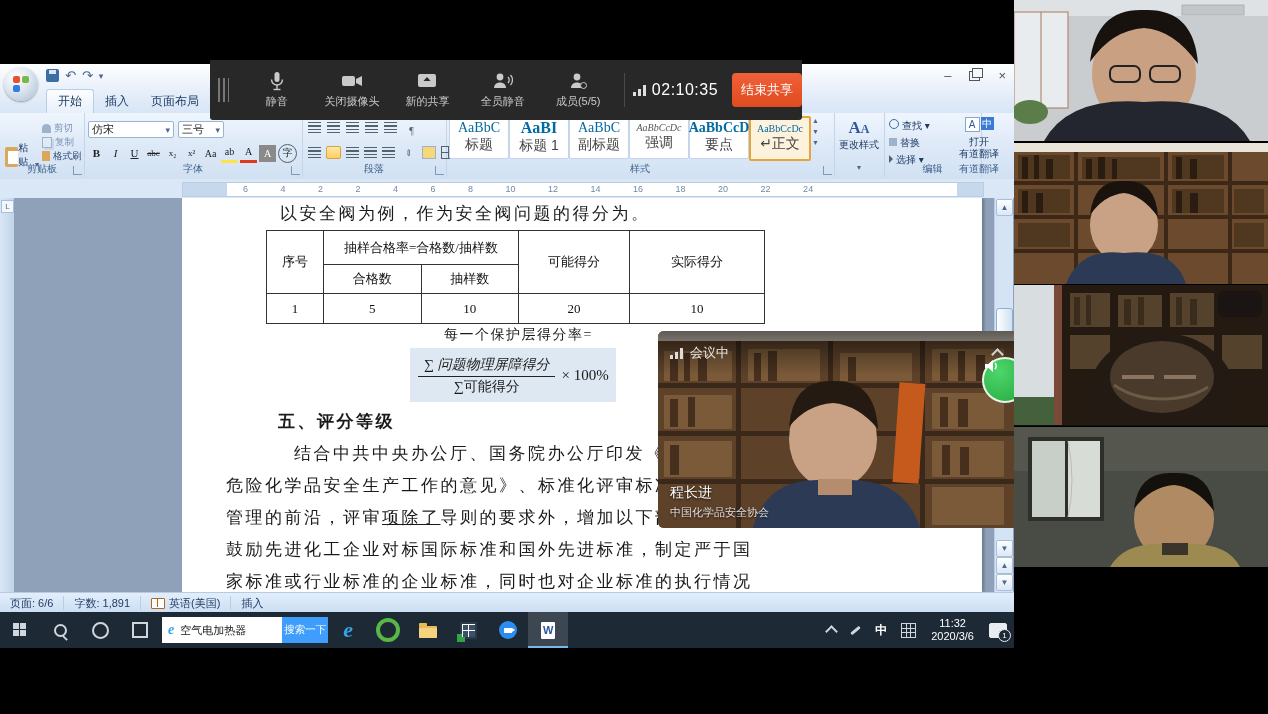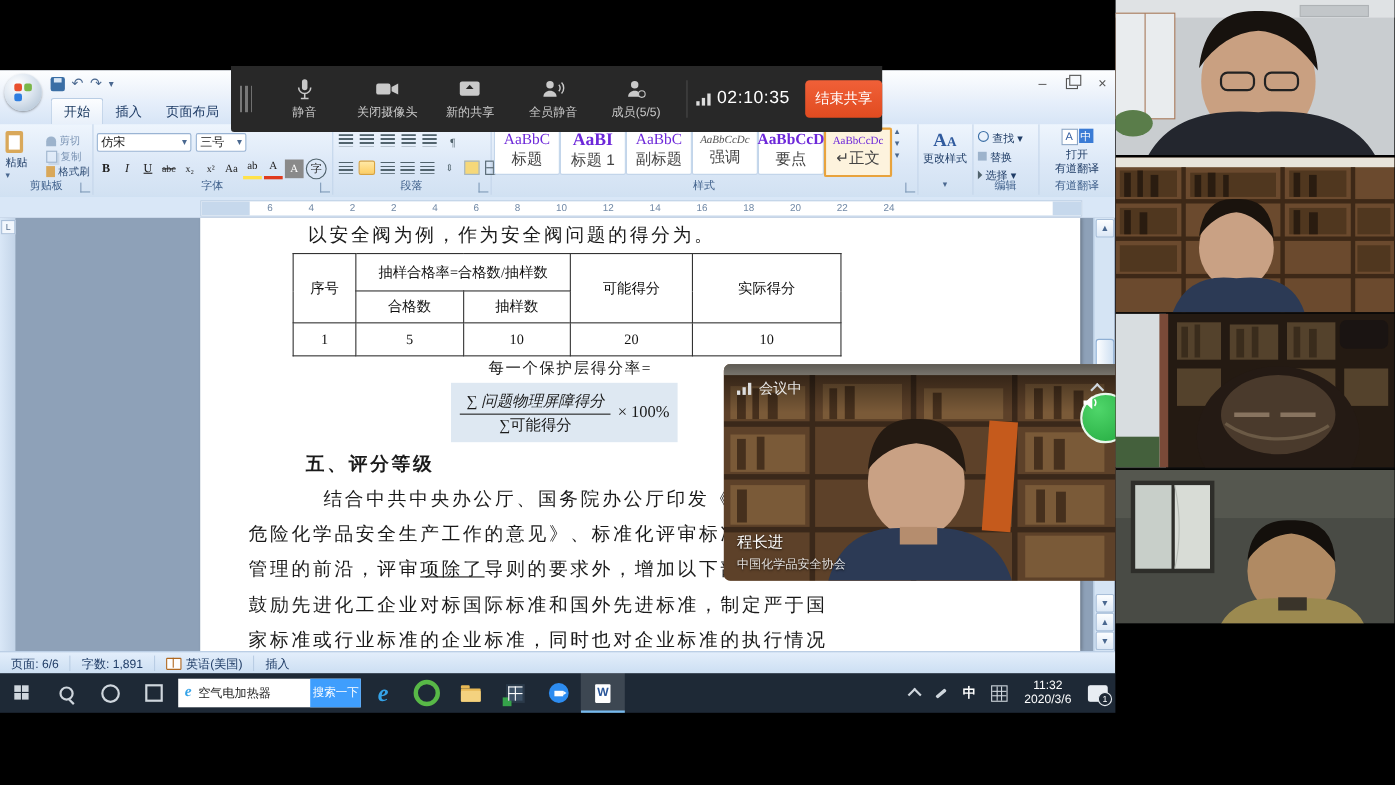--- a/index.html
+++ b/index.html
@@ -35,34 +35,34 @@
     font-size:10px;display:flex;align-items:center;justify-content:center;}
   .tabs{position:absolute;left:0;top:26px;width:100%;height:23px;background:linear-gradient(#e8f0fb,#d7e5f6);
     display:flex;align-items:flex-end;padding-left:46px;box-sizing:border-box;}
   .tab{font-size:12px;color:#1f3c66;padding:3px 11px;border-radius:3px 3px 0 0;white-space:nowrap;}
   .tab.active{background:linear-gradient(#fcfdff,#e8f0fa);border:1px solid #b9cde4;border-bottom:none;color:#17365d;}
   .ribbon{position:absolute;left:0;top:49px;width:100%;height:66px;
     background:linear-gradient(#eef5fd,#dce8f7 55%,#d1e1f2);border-bottom:1px solid #b7cce4;}
   .grp{position:absolute;top:0;height:64px;border-right:1px solid #c3d5ea;}
   .glabel{position:absolute;bottom:1px;left:0;width:100%;text-align:center;font-size:10px;color:#3e5f8a;white-space:nowrap;}
   .launcher{position:absolute;right:2px;bottom:2px;width:8px;height:8px;border-left:1px solid #7f9ab8;border-bottom:1px solid #7f9ab8;font-size:0;}
-  .pastebtn{position:absolute;left:5px;top:6px;width:34px;height:50px;display:flex;flex-direction:column;align-items:flex-start;font-size:10px;color:#1f3c66;}
+  .pastebtn{position:absolute;left:5px;top:6px;width:34px;height:50px;display:flex;flex-direction:row;align-items:flex-end;font-size:10px;color:#1f3c66;}
   .clipicon{width:16px;height:20px;background:#d9a85a;border-radius:2px;position:relative;margin-bottom:2px;}
   .clipicon::after{content:"";position:absolute;left:3px;top:4px;width:10px;height:13px;background:#fff;}
   .minirow{display:flex;align-items:center;gap:3px;font-size:9.5px;color:#7a93b3;height:14px;}
   .combo{position:absolute;height:17px;background:#fff;border:1px solid #9ab4d4;border-radius:2px;
     font-size:11px;color:#222;display:flex;align-items:center;padding:0 3px;box-sizing:border-box;}
   .combo .dd{margin-left:auto;color:#4a6890;font-size:9px;}
   .fbtn{display:inline-flex;align-items:center;justify-content:center;height:17px;min-width:15px;padding:0 1px;
     font-size:11px;color:#222;font-family:"Liberation Serif","DejaVu Serif",serif;}
   .bar-icon{width:13px;height:11px;background:repeating-linear-gradient(#51636d 0 1.5px,transparent 1.5px 3.5px);}
   .sel-orange{background:linear-gradient(#ffe8a6,#fdce63);border:1px solid #d9a23c;border-radius:2px;}
   .stylecard{position:absolute;top:3px;width:58px;height:41px;background:#fff;border:1px solid #c3d5ea;border-radius:2px;
     display:flex;flex-direction:column;align-items:center;justify-content:center;gap:1px;}
-  .stylecard .pv{font-family:"Liberation Serif","DejaVu Serif",serif;color:#6d28d9;line-height:1;}
+  .stylecard .pv{font-family:"Liberation Serif","DejaVu Serif",serif;color:#0369a1;line-height:1;}
   .stylecard .nm{font-size:14px;color:#444;white-space:nowrap;}
   .stylecard.sel{border:2px solid #e8a33d;background:#fdf3dd;}
   .ruler{position:absolute;left:0;top:115px;width:100%;height:19px;background:#d9e7f7;}
   .ruler .band{position:absolute;left:182px;top:3px;width:800px;height:13px;background:#fff;border:1px solid #b9cde4;overflow:hidden;}
   .ruler .marg{position:absolute;top:0;height:100%;background:#c6d8ec;}
   .rnums{position:absolute;left:60px;top:1px;font-size:9px;color:#7189a6;word-spacing:30px;white-space:nowrap;}
   .docarea{position:absolute;left:0;top:134px;width:100%;height:394px;background:#8ea1b8;overflow:hidden;}
   .vruler{position:absolute;left:0;top:0;width:14px;height:100%;background:linear-gradient(90deg,#d9e7f7,#c3d4e8);}
   .rulercorner{position:absolute;left:1px;top:2px;width:11px;height:11px;background:#f2f7fd;border:1px solid #a9bfd9;
     font-size:8px;color:#57708f;display:flex;align-items:center;justify-content:center;}
@@ -294,21 +294,21 @@
           <div class="glabel">样式</div>
           <span class="launcher"></span>
         </div>
 
         <div class="grp" style="left:834px;width:50px;">
           <div class="abs" style="left:0;top:5px;width:100%;text-align:center;font-family:'Liberation Serif','DejaVu Serif',serif;color:#2f5a9e;font-weight:bold;"><span style="font-size:17px">A</span><span style="font-size:12px">A</span></div>
           <div class="abs" style="left:0;top:26px;width:100%;text-align:center;font-size:10px;color:#1f3c66;line-height:11px;">更改样式</div>
           <div class="abs" style="left:0;top:50px;width:100%;text-align:center;font-size:8px;color:#4a6890">▾</div>
         </div>
 
-        <div class="grp" style="left:884px;width:60px;">
+        <div class="grp" style="left:884px;width:60px;padding-left:37px;">
           <div class="abs" style="left:5px;top:6px;display:flex;flex-direction:column;gap:3px;font-size:10px;color:#1f3c66;">
             <span><i style="display:inline-block;width:8px;height:8px;border:1.5px solid #3a6ea5;border-radius:50%;margin-right:3px"></i><span>查找</span> ▾</span>
             <span><i style="display:inline-block;width:8px;height:8px;background:#9db3cc;margin-right:3px"></i><span>替换</span></span>
             <span><i style="display:inline-block;width:0;height:0;border-left:4px solid #51636d;border-top:4px solid transparent;border-bottom:4px solid transparent;margin-right:3px"></i><span>选择</span> ▾</span>
           </div>
           <div class="glabel">编辑</div>
         </div>
 
         <div class="grp" style="left:944px;width:70px;border-right:none;">
           <div class="abs" style="left:0;top:4px;width:100%;display:flex;justify-content:center;gap:1px;">

